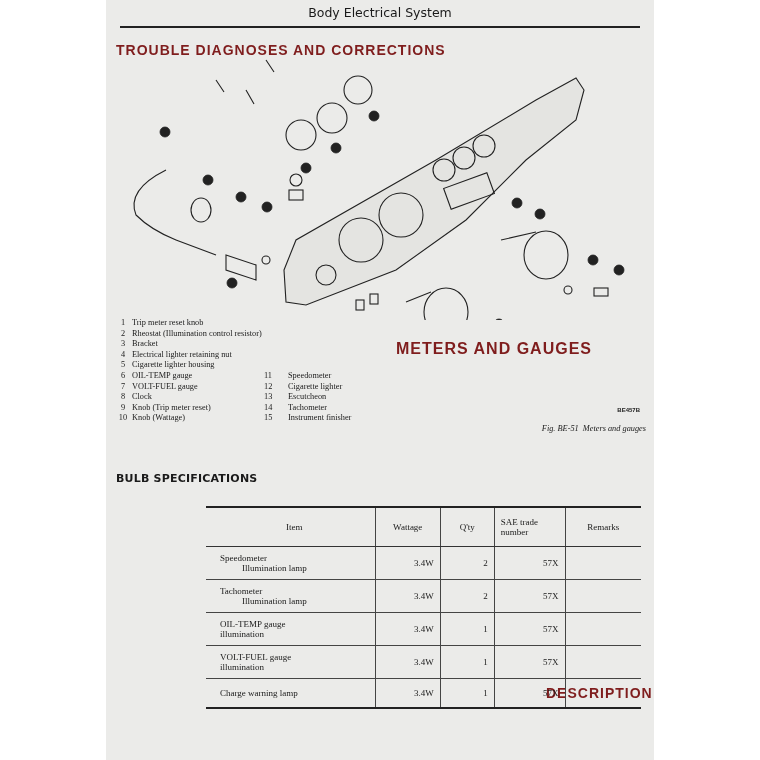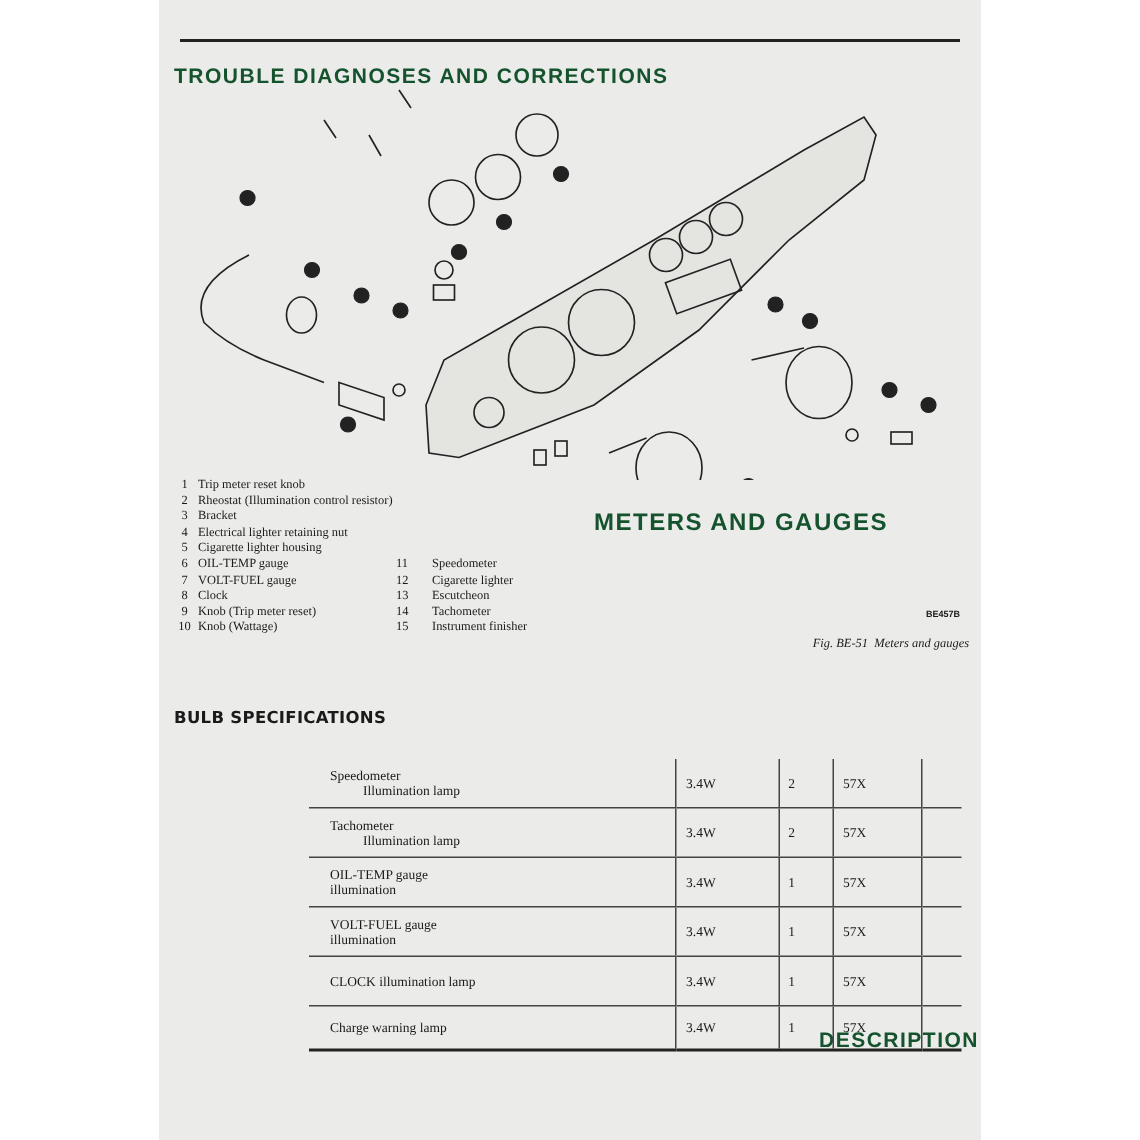--- a/index.html
+++ b/index.html
@@ -1,49 +1,50 @@
 <!DOCTYPE html>
 <html><head>
 <meta charset="utf-8">
 <style>
   html,body{margin:0;padding:0;background:#fff;}
   body{width:760px;height:760px;position:relative;overflow:hidden;font-family:"Liberation Serif",serif;color:#1a1a1a;}
   .page{position:absolute;left:106px;top:0;width:548px;height:760px;background:#ebebe9;}
-  .ghost{position:absolute;color:#14532d;font-family:"Liberation Sans",sans-serif;font-weight:bold;font-size:14px;letter-spacing:1px;}
+  .ghost{position:absolute;color:#7f1d1d;font-family:"Liberation Sans",sans-serif;font-weight:bold;font-size:14px;letter-spacing:1px;}
   .header{position:absolute;left:0;top:5px;width:548px;text-align:center;font-family:"DejaVu Sans",sans-serif;font-size:12.5px;}
   .rule{position:absolute;left:14px;right:14px;top:26px;height:1.5px;background:#222;}
   .diagram{position:absolute;left:0;top:40px;width:548px;height:280px;}
   .legend{position:absolute;left:8px;top:318px;font-size:8.3px;line-height:10.6px;}
   .legend .row{display:flex;}
   .legend .num{width:18px;text-align:center;}
   .legend2{position:absolute;left:158px;top:371px;font-size:8.3px;line-height:10.6px;}
   .legend2 .row{display:flex;}
   .legend2 .num{width:24px;}
   .code{position:absolute;right:14px;top:407px;font-family:"Liberation Sans",sans-serif;font-size:6px;font-weight:bold;}
   .fig{position:absolute;right:8px;top:424px;font-size:8.3px;font-style:italic;}
   .section{position:absolute;left:10px;top:472px;font-family:"DejaVu Sans",sans-serif;font-weight:bold;font-size:11px;letter-spacing:0.2px;}
   table{position:absolute;left:100px;top:506px;width:435px;border-collapse:collapse;font-size:9px;}
   table th{font-weight:normal;border-top:2px solid #222;border-bottom:1px solid #333;height:38px;}
   table td{border-bottom:1px solid #444;height:32px;}
   table th, table td{border-left:1px solid #444;padding:0 6px;}
   table tr > :first-child{border-left:none;padding-left:14px;text-align:left;}
   table tr:last-child td{border-bottom:2px solid #222;height:28px;}
-  .c{text-align:left;}
+  .c{text-align:right;}
   .th-item{text-align:center !important;width:130px;}
   .indent{padding-left:22px;display:block;}
   .w{width:45px}.q{width:35px}.s{width:50px;text-align:left !important}.r{width:55px}
 </style>
 </head>
 <body>
 
 <div class="page">
   <div class="ghost" style="left:10px;top:42px;">TROUBLE DIAGNOSES AND CORRECTIONS</div>
   <div class="ghost" style="left:290px;top:340px;font-size:16px;">METERS AND GAUGES</div>
   <div class="ghost" style="left:440px;top:640px;font-size:14px;margin-top:45px;">DESCRIPTION</div>
 
+  <div class="header">Body Electrical System</div>
   <div class="rule"></div>
 
   <svg class="diagram" viewBox="0 0 548 280" fill="none" stroke="#222" stroke-width="1.1">
 
     <path d="M178 230 L190 200 L330 120 L430 60 L470 38 L478 50 L470 80 L420 120 L360 180 L290 230 L200 265 L180 262 Z" fill="#e4e4e1"></path>
     <circle cx="255" cy="200" r="22"></circle>
       <circle cx="295" cy="175" r="22"></circle>
     <circle cx="338" cy="130" r="11"></circle>
       <circle cx="358" cy="118" r="11"></circle>
       <circle cx="378" cy="106" r="11"></circle>
@@ -171,20 +172,27 @@
       </div>
   </div>
 
   <div class="code">BE457B</div>
   <div class="fig"><span>Fig. BE-51</span>&nbsp; <span>Meters and gauges</span></div>
 
   <div class="section">BULB SPECIFICATIONS</div>
 
   <table>
     <tbody>
+        <tr>
+      <th class="th-item">Item</th>
+      <th class="w">Wattage</th>
+      <th class="q">Q'ty</th>
+      <th class="s">SAE trade number</th>
+      <th class="r">Remarks</th>
+    </tr>
     <tr>
       <td><span>Speedometer</span><span class="indent">Illumination lamp</span></td>
       <td class="c">3.4W</td>
           <td class="c">2</td>
           <td class="c">57X</td>
           <td></td>
     </tr>
     <tr>
       <td><span>Tachometer</span><span class="indent">Illumination lamp</span></td>
       <td class="c">3.4W</td>
@@ -194,27 +202,20 @@
     </tr>
     <tr>
       <td><span>OIL-TEMP gauge</span><br><span>illumination</span></td>
       <td class="c">3.4W</td>
           <td class="c">1</td>
           <td class="c">57X</td>
           <td></td>
     </tr>
     <tr>
       <td><span>VOLT-FUEL gauge</span><br><span>illumination</span></td>
-      <td class="c">3.4W</td>
-          <td class="c">1</td>
-          <td class="c">57X</td>
-          <td></td>
-    </tr>
-    <tr>
-      <td style="height:26px">CLOCK illumination lamp</td>
       <td class="c">3.4W</td>
           <td class="c">1</td>
           <td class="c">57X</td>
           <td></td>
     </tr>
     <tr>
       <td>Charge warning lamp</td>
       <td class="c">3.4W</td>
           <td class="c">1</td>
           <td class="c">57X</td>

